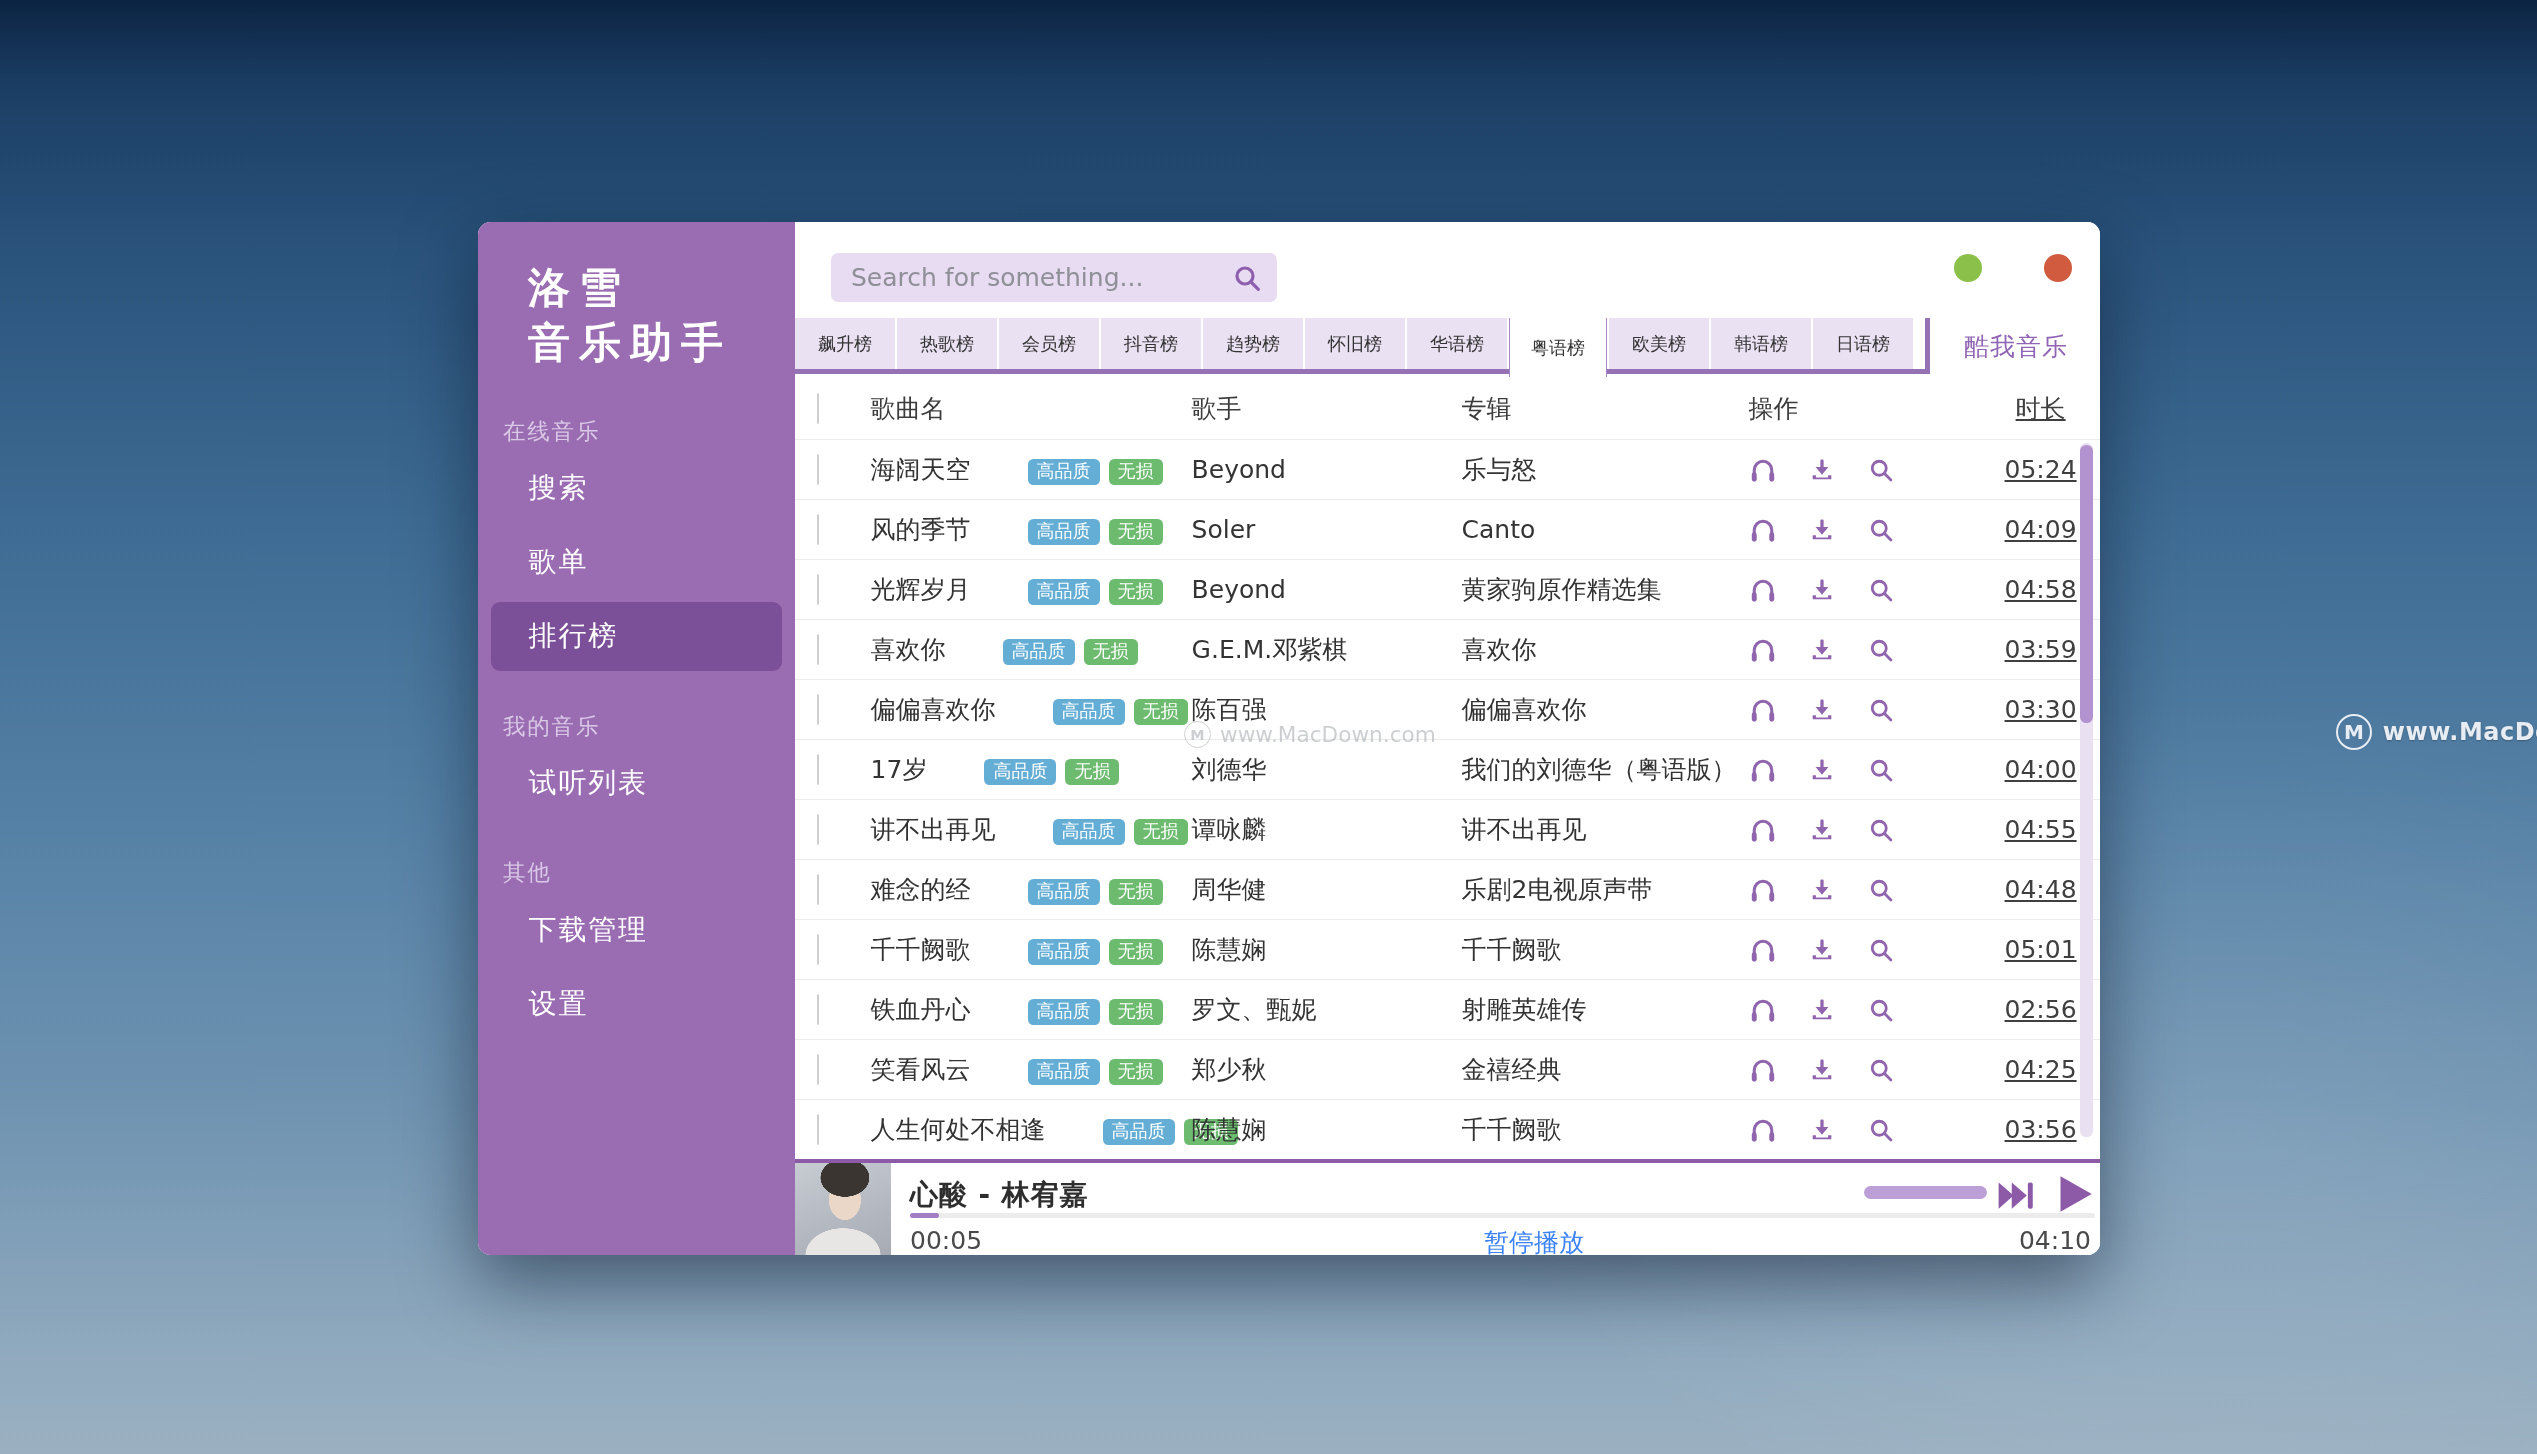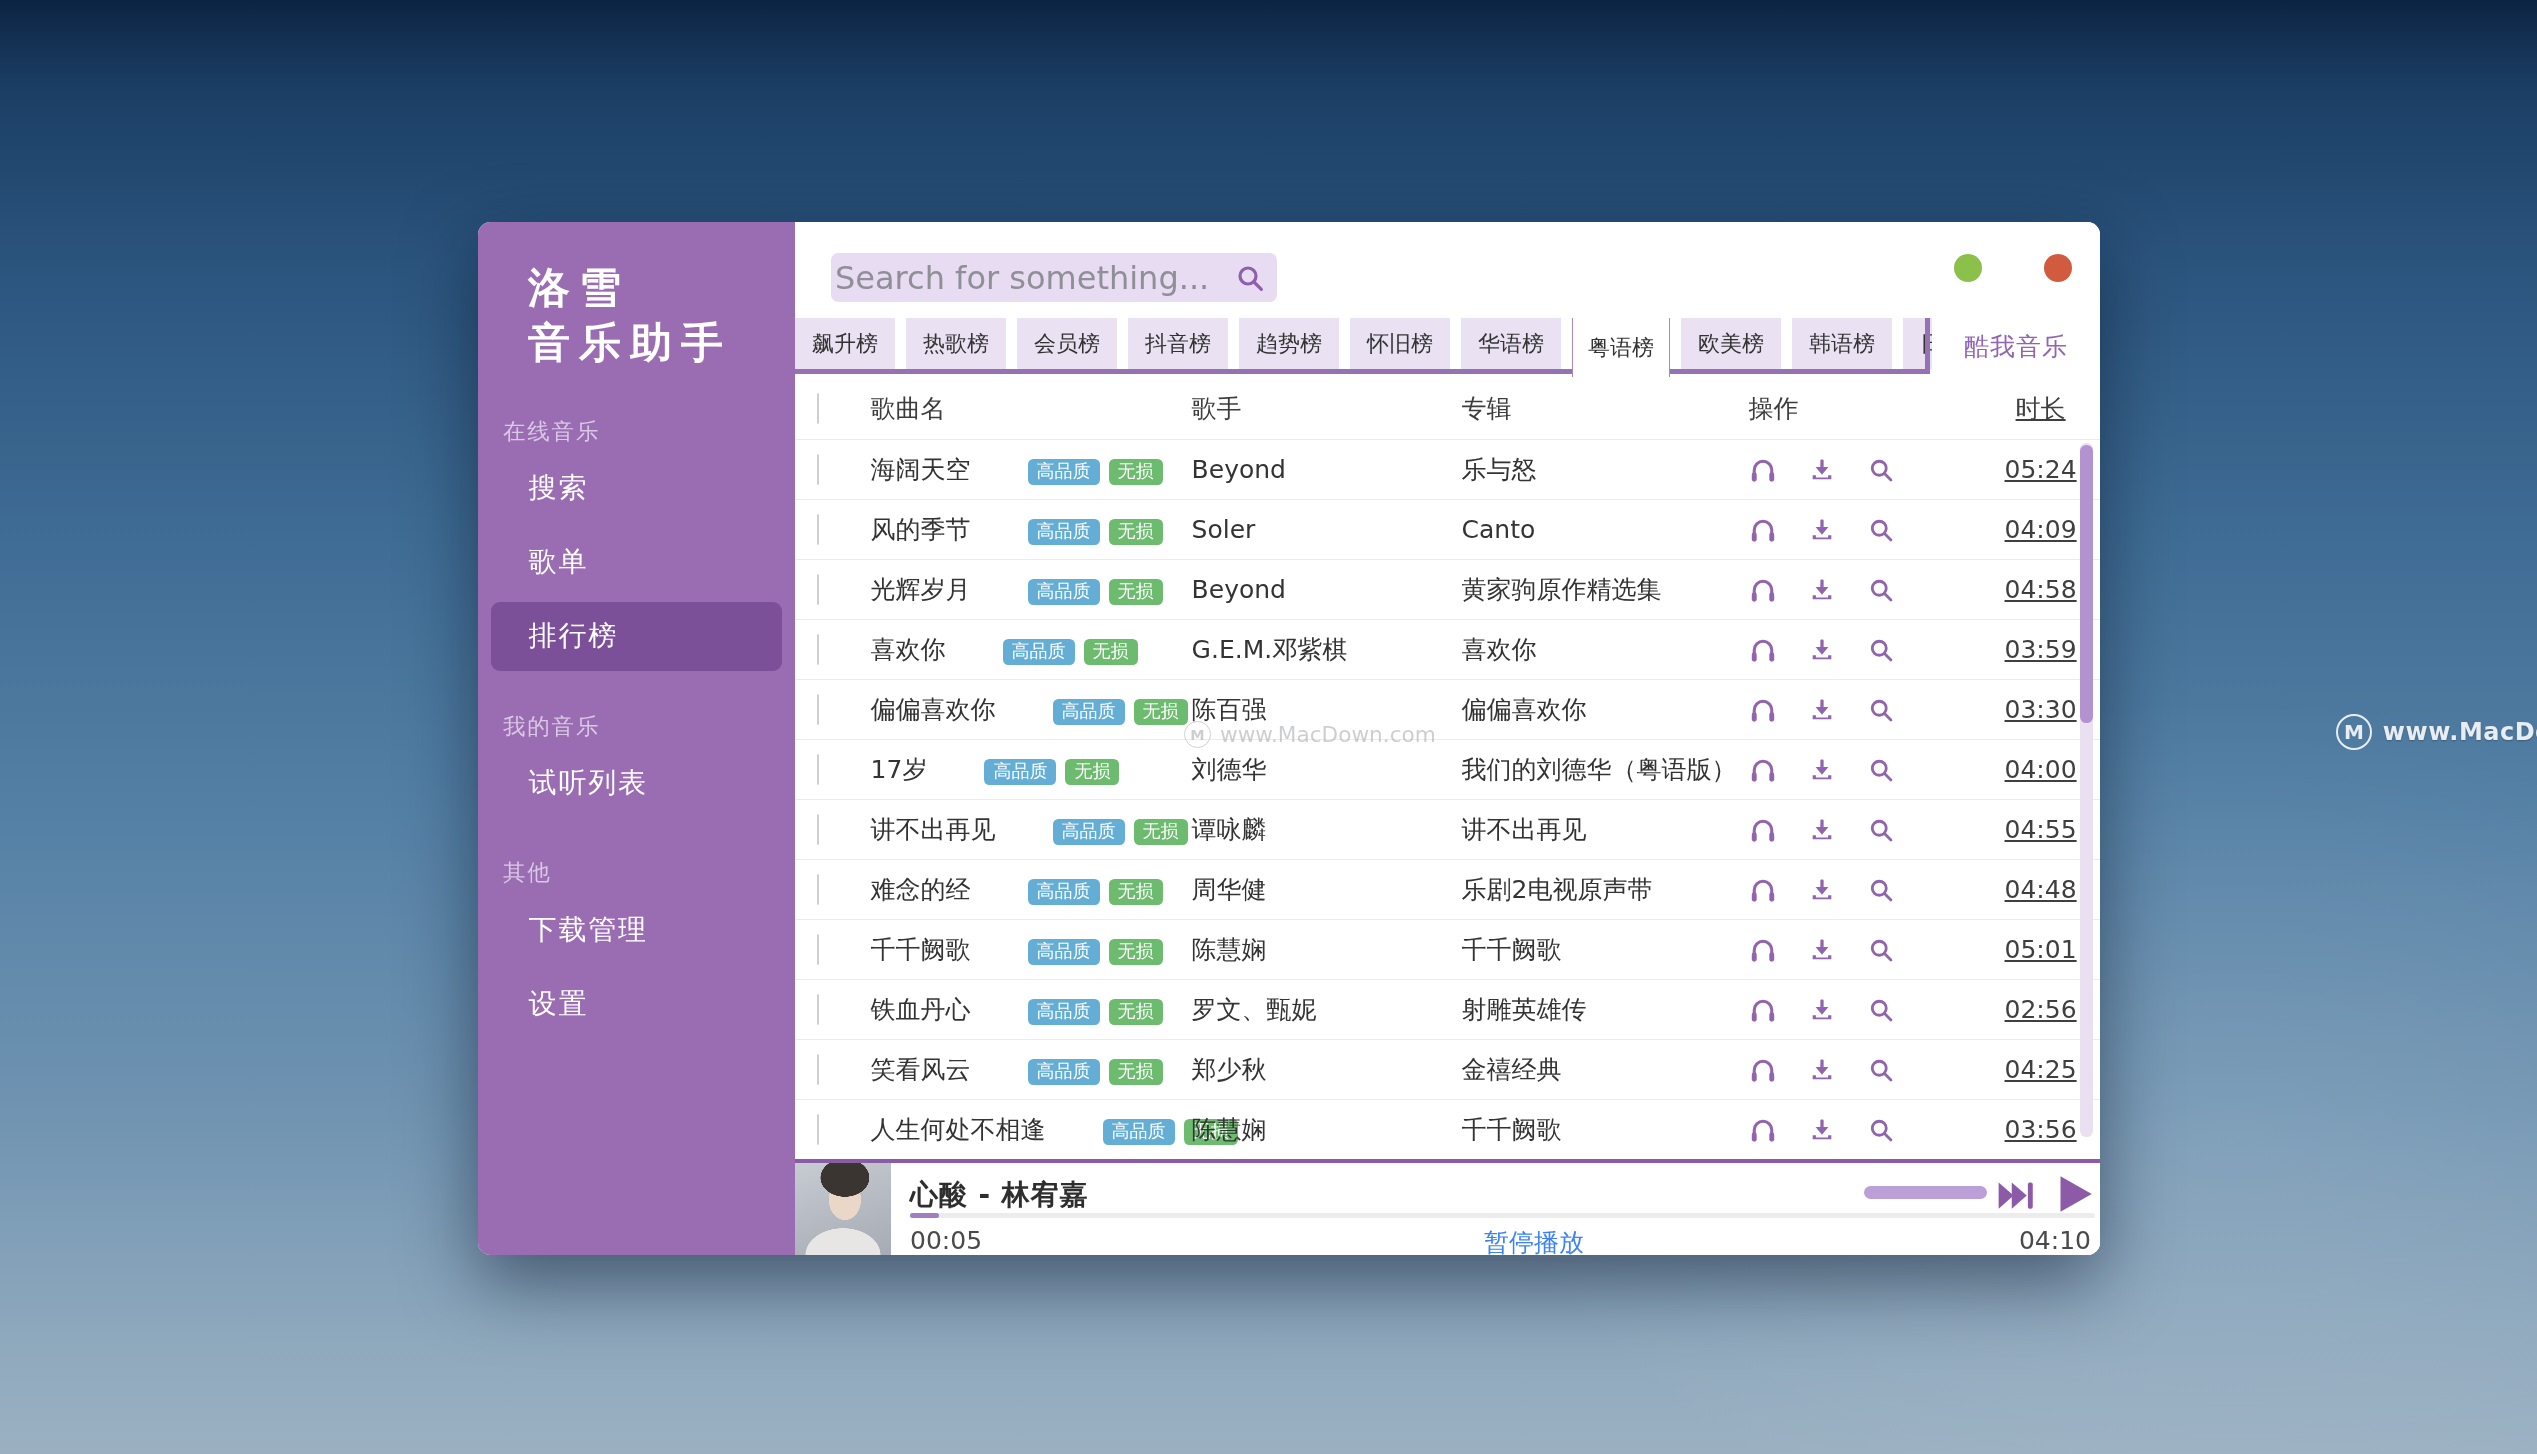--- a/index.html
+++ b/index.html
@@ -23,33 +23,33 @@
   .nav{margin-top:45px;}
   .nav-label{margin:40px 25px 7.2px;font-size:22.5px;color:#d9c8e6;letter-spacing:1.8px;}
   .nav-item{margin:5.4px 12.6px;padding:15.3px 0 15.3px 38px;font-size:28px;border-radius:9px;letter-spacing:1.8px;}
   .nav-item.selected{background:#7c5098;}
 
   
   .main{flex:1;display:flex;flex-direction:column;position:relative;background:#fff;min-width:0;}
   .topbar{height:96px;position:relative;}
   .searchbox{position:absolute;left:36px;top:31px;width:446px;height:49px;background:#e8dcf2;
     border-radius:7.2px;display:flex;align-items:center;}
-  .searchbox input{flex:1;background:transparent;border:none;outline:none;font-size:32px;color:#555;
-    padding:0 0 0 4px;font-family:inherit;}
+  .searchbox input{flex:1;background:transparent;border:none;outline:none;font-size:25px;color:#555;
+    padding:0 0 0 20px;font-family:inherit;}
   .searchbox input::placeholder{color:#8f8f98;}
   .search-icon{width:32px;height:32px;margin-right:14.4px;color:#8d5fae;flex:0 0 auto;}
   .dot{position:absolute;top:32px;width:28px;height:28px;border-radius:50%;}
   .dot.green{left:1159px;background:#8bc04a;}
   .dot.red{left:1249px;background:#d15b3f;}
 
   
   .tabstrip{position:relative;height:59px;}
   .tab-underline{position:absolute;left:0;top:51px;width:1134px;height:4.5px;background:#9472b4;}
   .tabs-row{position:absolute;left:0;top:0;display:flex;}
-  .tab{width:100px;margin-right:11px;height:51px;background:#eae1f2;color:#333;font-size:22px;
+  .tab{width:100px;margin-right:2px;height:51px;background:#eae1f2;color:#333;font-size:18px;
     display:flex;align-items:center;justify-content:center;white-space:nowrap;}
   .tab.selected{background:#fff;height:59px;border-left:1.8px solid #a888c3;border-right:1.8px solid #a888c3;
     z-index:2;width:96px;}
   .source-divider{position:absolute;left:1130px;top:0;width:5.4px;height:56px;background:#9472b4;}
   .source-tab{position:absolute;left:1137px;top:0;width:168px;height:56px;background:#fff;color:#9165b5;
     font-size:25px;display:flex;align-items:center;justify-content:center;letter-spacing:0.9px;}
 
   
   .table-wrap{position:relative;flex:1;overflow:hidden;}
   .thead,.trow{display:grid;grid-template-columns:54px 321px 270px 287px 238px 108px;

